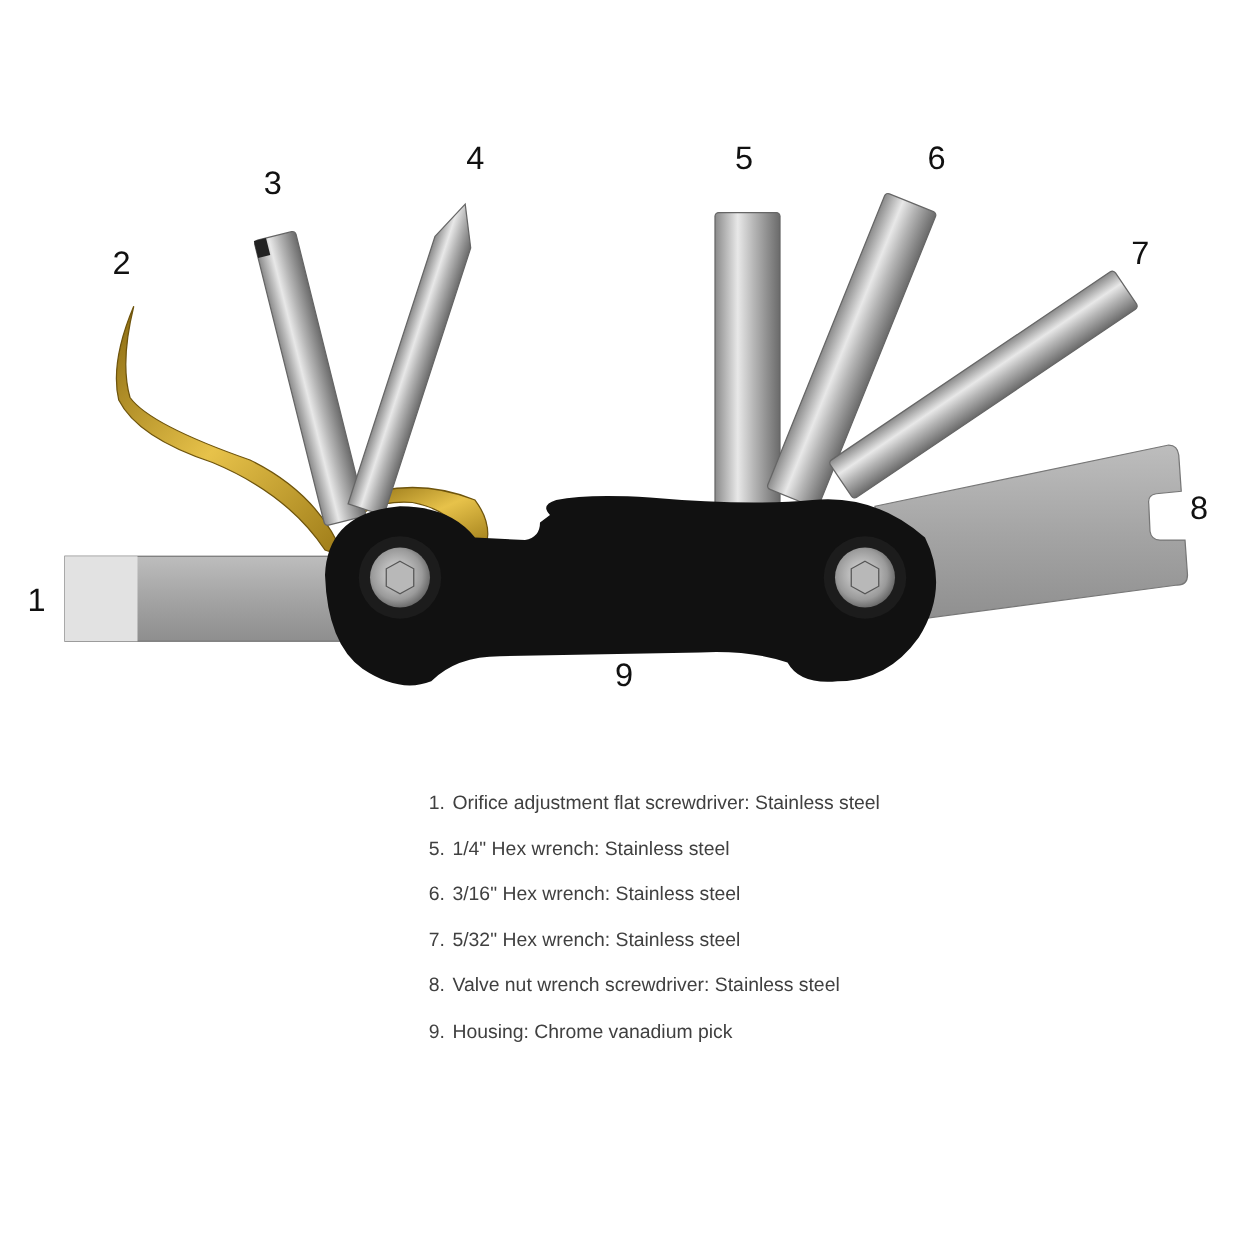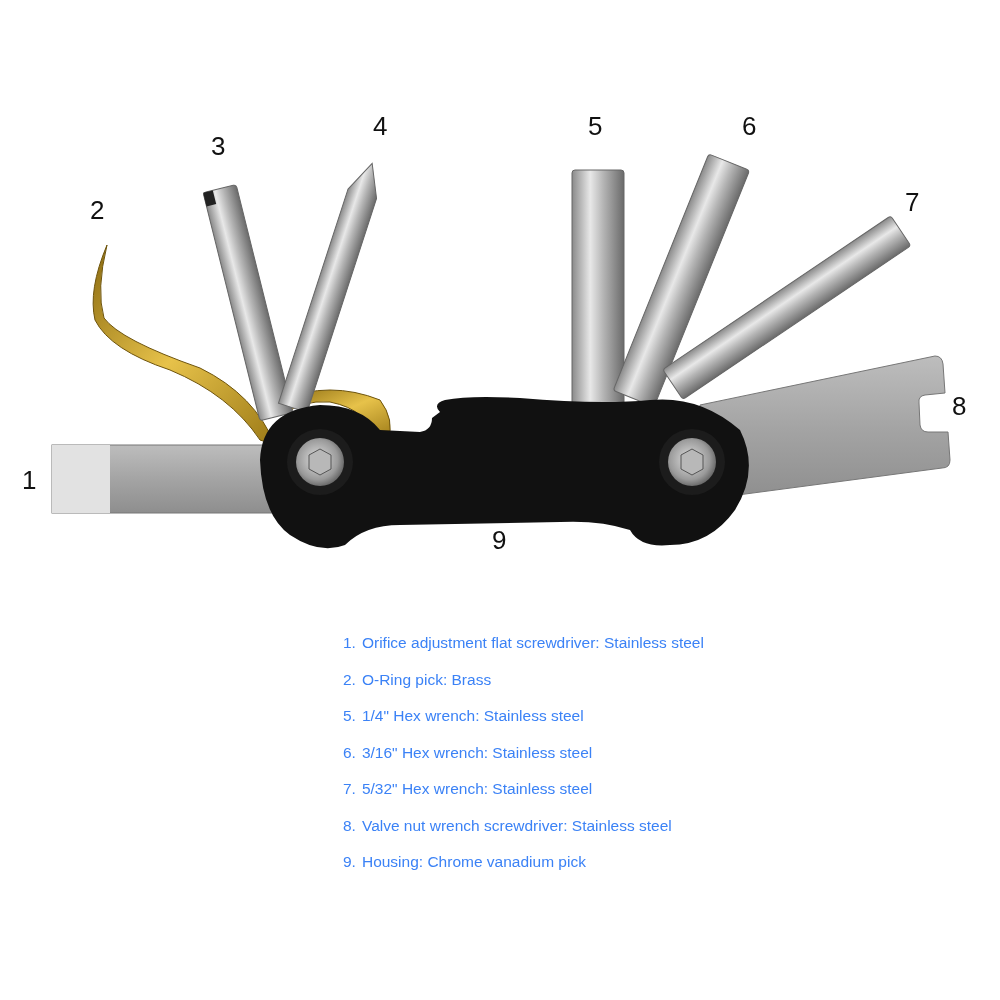--- a/index.html
+++ b/index.html
@@ -1,21 +1,21 @@
 <!DOCTYPE html>
 <html><head>
 <meta charset="utf-8">
 <style>
   html, body { margin:0; padding:0; background:#ffffff; }
   body { width:1000px; height:1000px; position:relative; overflow:hidden; font-family:"Liberation Sans", sans-serif; }
   .stage { position:absolute; left:0; top:0; width:1000px; height:600px; }
   .stage svg { position:absolute; left:0; top:0; }
   .callout { position:absolute; font-size:26px; color:#111; line-height:1; }
   .legend { position:absolute; left:343px; top:633px; margin:0; padding:0; list-style:none; }
-  .legend li { font-size:15.5px; color:#3b82f6; height:36.5px; line-height:20px; white-space:nowrap; }
+  .legend li { font-size:15.5px; color:#404040; height:36.5px; line-height:20px; white-space:nowrap; }
   .legend .num { margin-right:6px; }
 </style>
 </head>
 <body>
 
 <div class="stage">
   <svg width="1000" height="600" viewBox="0 0 1000 600">
     <defs>
       <linearGradient id="steelV" x1="0" y1="0" x2="1" y2="0">
         <stop offset="0" stop-color="#8a8a8a"></stop>
@@ -90,19 +90,18 @@
   <span class="callout" style="left:373px;top:113px;">4</span>
   <span class="callout" style="left:588px;top:113px;">5</span>
   <span class="callout" style="left:742px;top:113px;">6</span>
   <span class="callout" style="left:905px;top:189px;">7</span>
   <span class="callout" style="left:952px;top:393px;">8</span>
   <span class="callout" style="left:492px;top:527px;">9</span>
 </div>
 
 <ol class="legend">
   <li><span class="num">1.</span><span>Orifice adjustment flat screwdriver: Stainless steel</span></li>
-  <li><span class="num">2.</span><span>O-Ring pick: Brass</span></li>
   <li><span class="num">5.</span><span>1/4" Hex wrench: Stainless steel</span></li>
   <li><span class="num">6.</span><span>3/16" Hex wrench: Stainless steel</span></li>
   <li><span class="num">7.</span><span>5/32" Hex wrench: Stainless steel</span></li>
   <li><span class="num">8.</span><span>Valve nut wrench screwdriver: Stainless steel</span></li>
   <li><span class="num">9.</span><span>Housing: Chrome vanadium pick</span></li>
 </ol>
 
 </body></html>

